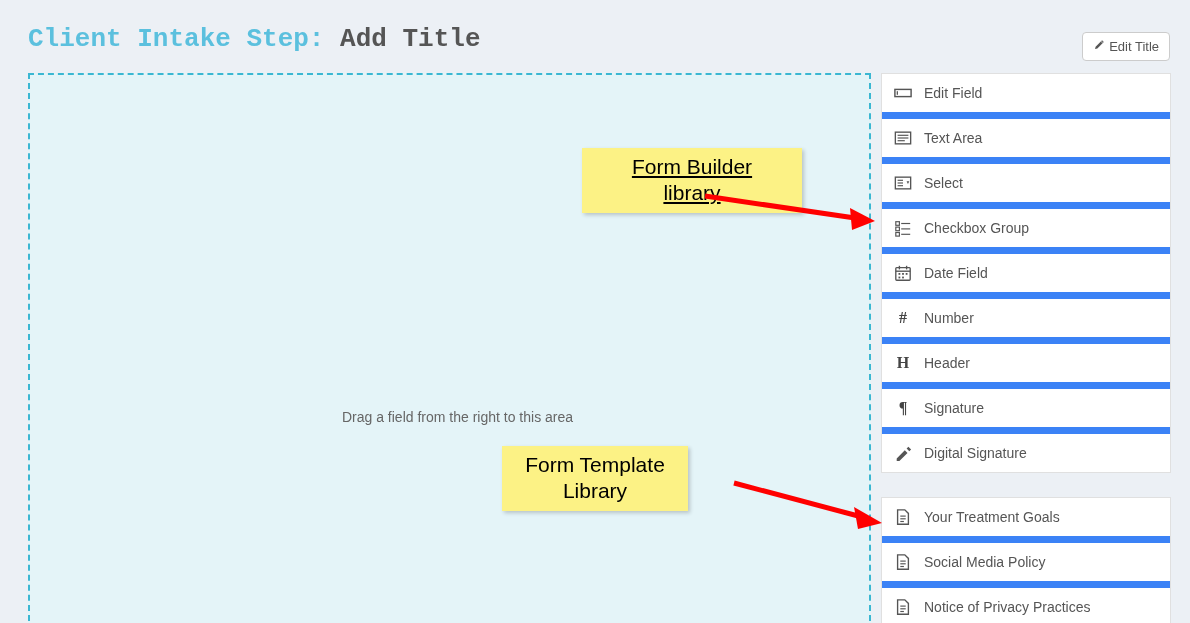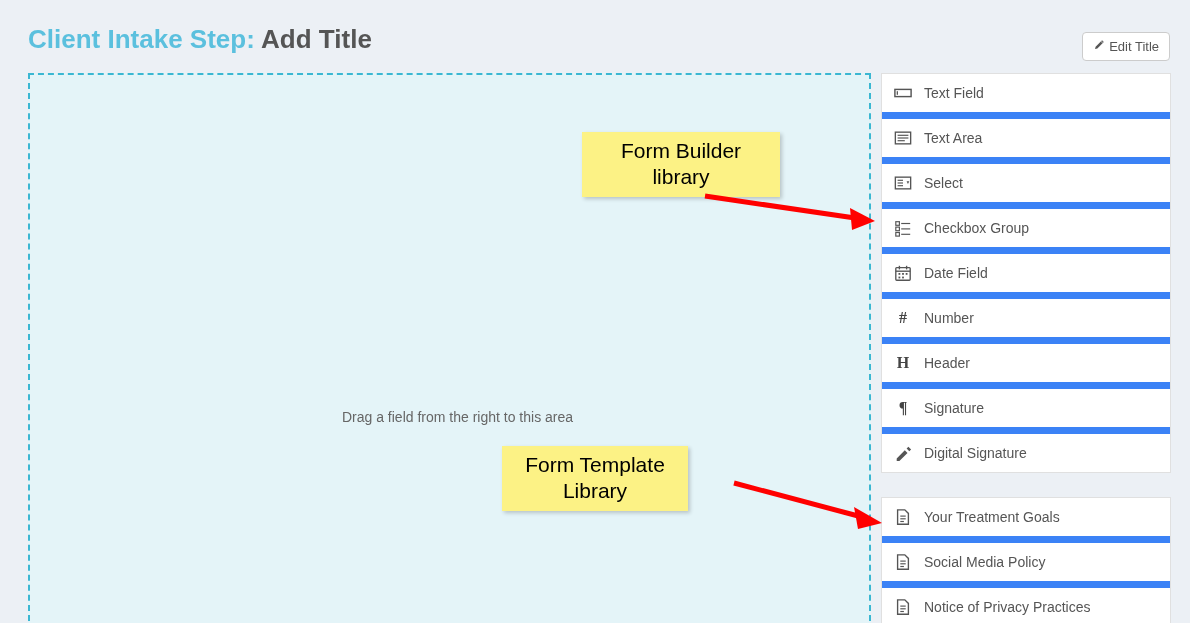--- a/index.html
+++ b/index.html
@@ -17,21 +17,21 @@
     .header-row {
       display: flex;
       align-items: flex-start;
       justify-content: space-between;
       margin-bottom: 12px;
     }
     h1.page-title {
       font-size: 26px;
       font-weight: 700;
       line-height: 1.2;
-      font-family: Liberation Sans, sans-serif;
+      font-family: Liberation Mono, monospace;
       color: #555;
     }
     h1.page-title .prefix {
       color: #5bc0de;
       font-weight: 700;
     }
     .edit-title-btn {
       font-size: 13px;
       color: #555;
       background: #fff;
@@ -146,21 +146,21 @@
     <div class="side-col">
       <div class="panel">
 
         <div class="item">
           <span class="ico-wrap">
             <svg viewBox="0 0 20 20">
                 <rect x="1" y="6" width="18" height="8" fill="none" stroke="#555" stroke-width="1.6"></rect>
                 <rect x="3" y="8" width="1.4" height="4" fill="#555"></rect>
               </svg>
           </span>
-          <span>Text Field</span>
+          <span>Edit Field</span>
         </div>
 
         <div class="item">
           <span class="ico-wrap">
             <svg viewBox="0 0 20 20">
                 <rect x="1.5" y="3.5" width="17" height="13" fill="none" stroke="#555" stroke-width="1.5"></rect>
                 <line x1="4" y1="7" x2="16" y2="7" stroke="#555" stroke-width="1.3"></line>
                 <line x1="4" y1="10" x2="16" y2="10" stroke="#555" stroke-width="1.3"></line>
                 <line x1="4" y1="13" x2="12" y2="13" stroke="#555" stroke-width="1.3"></line>
               </svg>
@@ -277,21 +277,21 @@
             <svg viewBox="0 0 20 20">
                 <path d="M4 2h8l4 4v12H4V2z" fill="none" stroke="#555" stroke-width="1.5"></path>
               </svg>
           </span>
         </div>
       </div>
     </div>
   </div>
 </div>
 
-<div class="callout" style="left:582px; top:132px; width:198px;">
+<div class="callout" style="left:582px; top:148px; width:220px;text-decoration:underline;">
   <span style="white-space:pre-line;">Form Builder
 library</span>
 </div>
 <svg class="arrow" style="left:700px; top:188px;" width="180" height="50">
   <line x1="5" y1="8" x2="155" y2="30" stroke="#ff0000" stroke-width="5"></line>
   <polygon points="175,33 150,20 152,42" fill="#ff0000"></polygon>
 </svg>
 
 <div class="callout" style="left:502px; top:446px; width:186px;">
   <span style="white-space:pre-line;">Form Template

